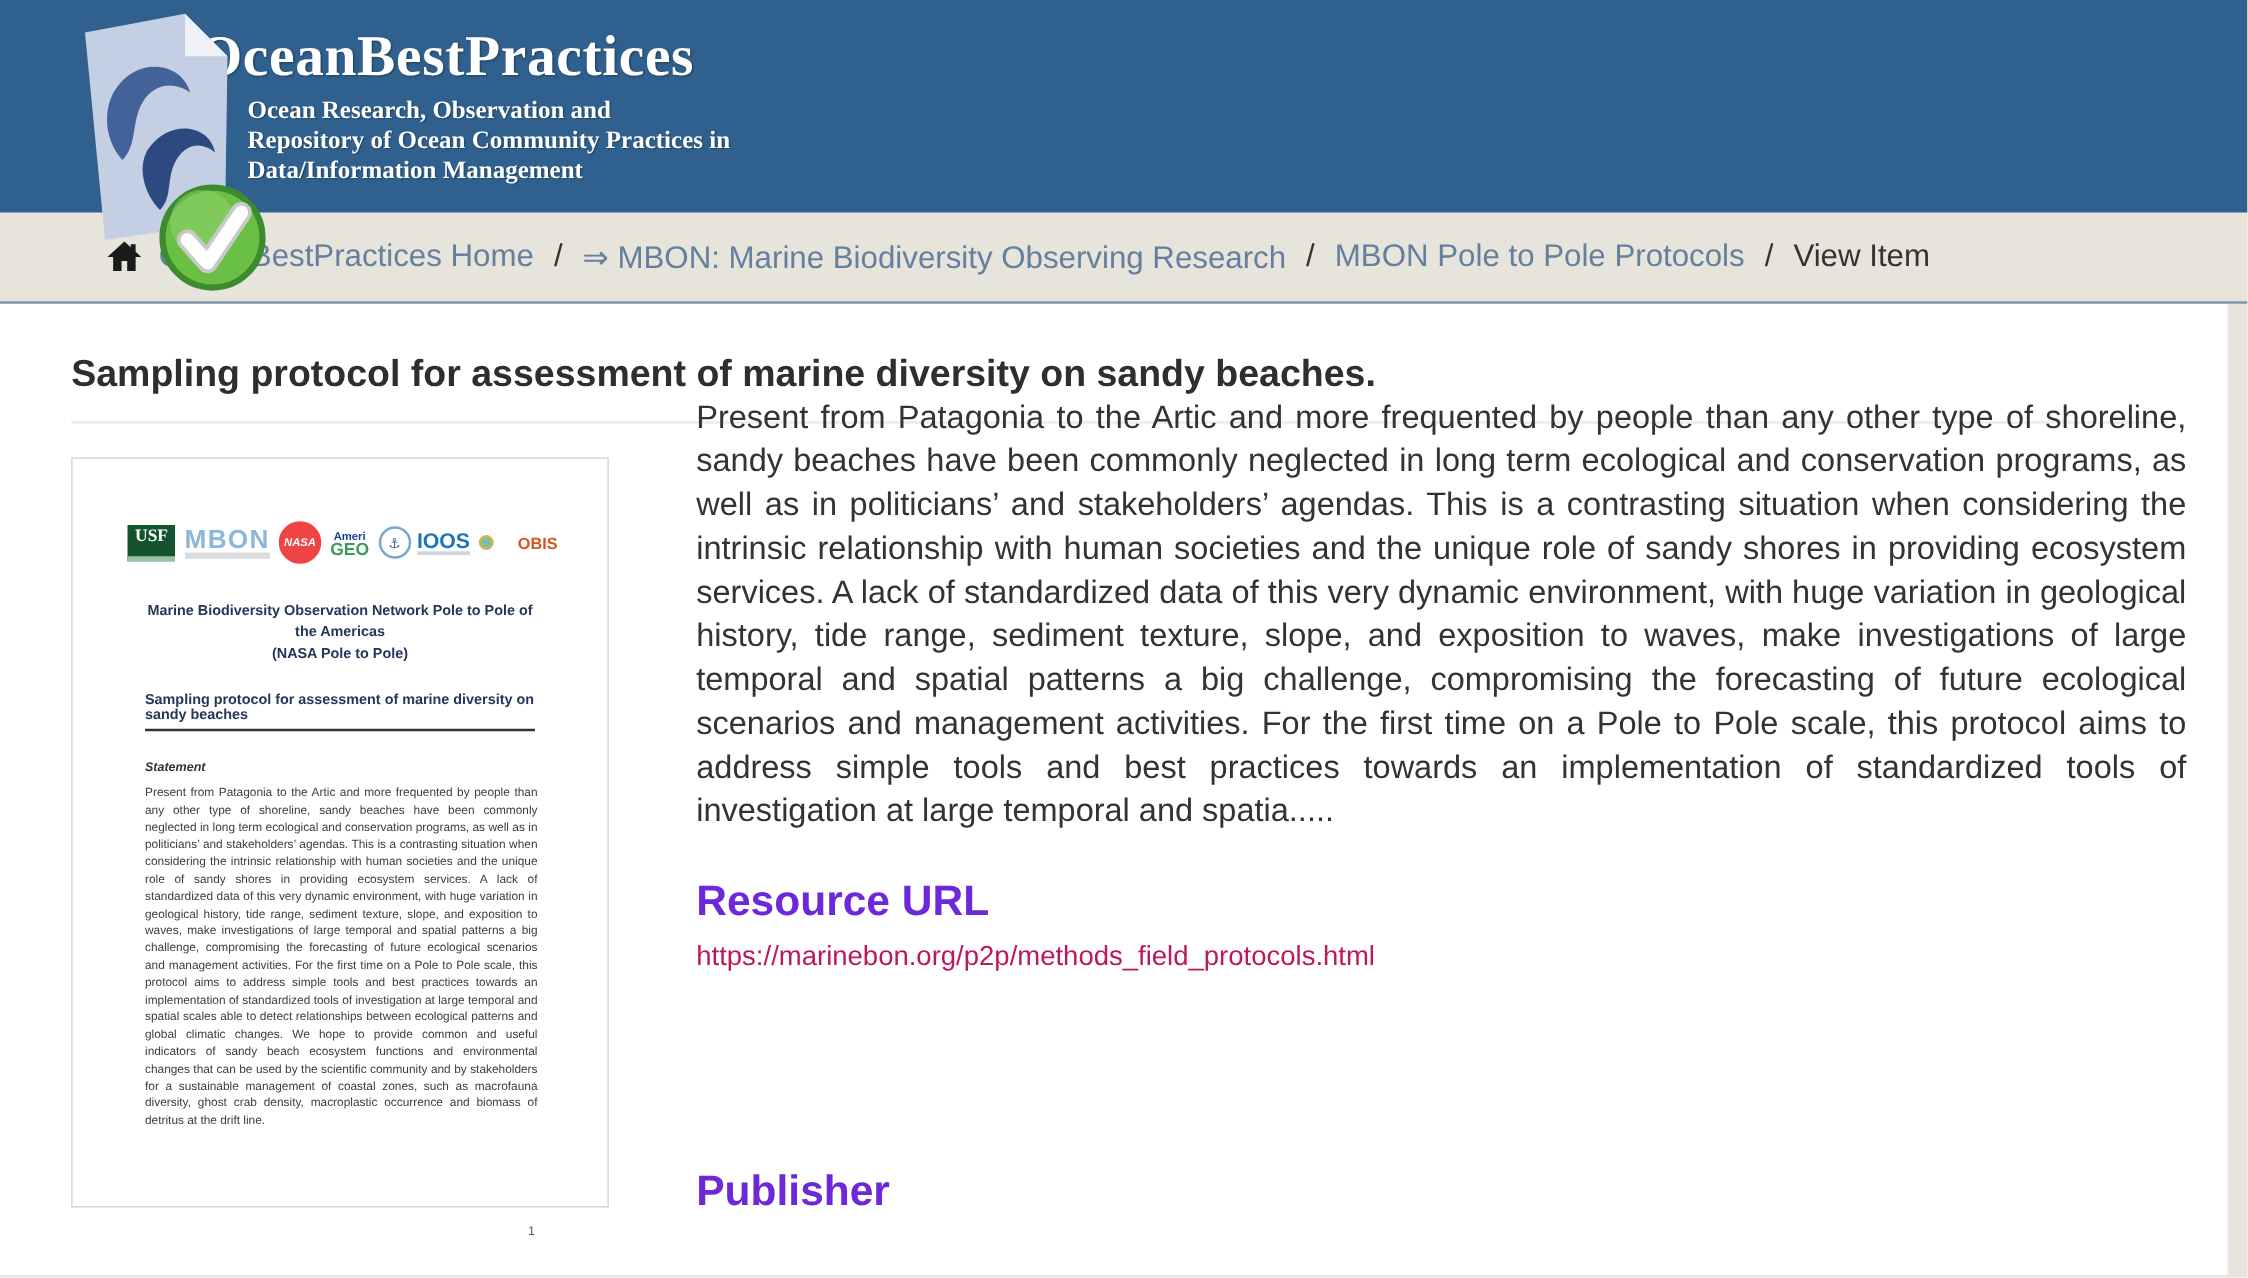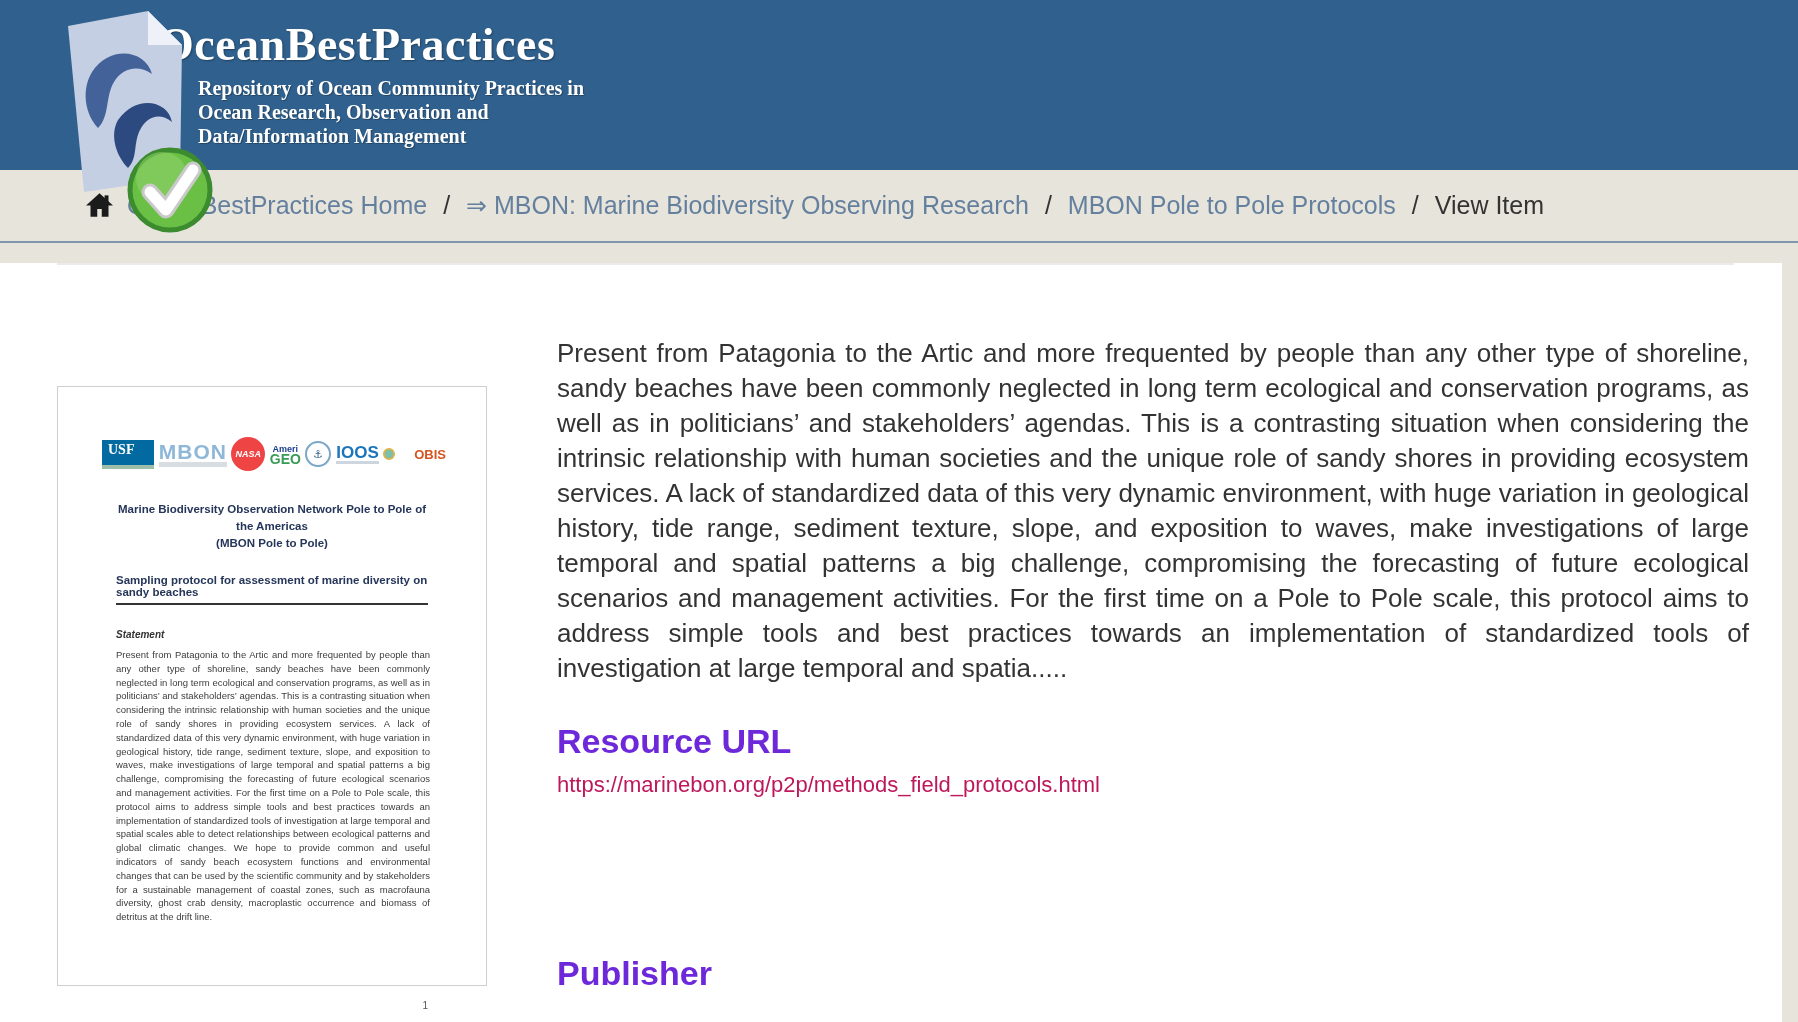--- a/index.html
+++ b/index.html
@@ -98,24 +98,24 @@
     filter: blur(0.4px);
   }
   .thumb-logos {
     margin: 46px 40px 0 44px;
     height: 42px;
     display: flex;
     align-items: center;
     justify-content: space-between;
   }
   .logo-usf {
-    background: #0369a1; color: #fff;
+    background: #14532d; color: #fff;
     font-family: "Liberation Serif", serif;
     font-weight: bold; font-size: 14px;
-    padding: 3px 20px 8px 6px; line-height: 14px;
+    padding: 3px 6px 8px 6px; line-height: 14px;
     border-bottom: 4px solid #9dbfa9;
   }
   .logo-mbon { color: #8fb8d8; font-weight: bold; font-size: 21px; letter-spacing: 1px; border-bottom: 5px solid #d8dde2; line-height: 20px; }
   .logo-nasa {
     width: 34px; height: 34px; border-radius: 50%;
     background: #ef4444; color: #fff;
     font-size: 9px; font-weight: bold; font-style: italic;
     display: flex; align-items: center; justify-content: center;
   }
   .logo-amerigeo { text-align: center; line-height: 10px; }
@@ -207,41 +207,42 @@
     <path d="M40,66 C58,38 94,44 100,68 C86,58 70,62 62,76 C53,91 58,110 46,122 C33,108 29,84 40,66 Z" fill="#44629a"></path>
     <path d="M66,114 C84,88 116,94 120,116 C108,106 95,110 88,124 C81,138 86,152 76,162 C65,151 57,130 66,114 Z" fill="#2c4a80"></path>
 
     <circle cx="118" cy="184" r="40" fill="#6abf45" stroke="#3d8b2f" stroke-width="5"></circle>
     <circle cx="110" cy="172" r="26" fill="#8fd46e" opacity="0.55"></circle>
     <path d="M98,186 L114,204 L141,164" fill="none" stroke="#c9c9c9" stroke-width="17" stroke-linecap="round" stroke-linejoin="round"></path>
     <path d="M98,186 L114,204 L141,164" fill="none" stroke="#ffffff" stroke-width="11" stroke-linecap="round" stroke-linejoin="round"></path>
   </svg>
   <div class="brand-title">OceanBestPractices</div>
   <div class="brand-sub">
+    <div>Ocean Research, Observation and</div>
     <div>Repository of Ocean Community Practices in</div>
-    <div>Ocean Research, Observation and</div>
     <div>Data/Information Management</div>
   </div>
 </div>
 
 <div class="breadcrumb-bar">
   <svg class="home-icon" viewBox="0 0 24 22" xmlns="http://www.w3.org/2000/svg">
     <rect x="16.5" y="2" width="3.5" height="6" fill="#1b1b1b"></rect>
     <path d="M12,0 L24,11 L20,11 L20,21 L14,21 L14,14 L10,14 L10,21 L4,21 L4,11 L0,11 Z" fill="#1b1b1b"></path>
   </svg>
   <a class="crumb-link">OceanBestPractices Home</a>
   <span class="crumb-sep">/</span>
   <a class="crumb-link">⇒ MBON: Marine Biodiversity Observing Research</a>
   <span class="crumb-sep">/</span>
   <a class="crumb-link">MBON Pole to Pole Protocols</a>
   <span class="crumb-sep">/</span>
   <span class="crumb-current">View Item</span>
 </div>
 
 <div class="content">
+  <h1 class="page-title">Sampling protocol for assessment of marine diversity on sandy beaches.</h1>
   <hr class="title-rule">
 
   <div class="thumb-box">
     <div class="thumb-inner">
       <div class="thumb-logos">
         <span class="logo-usf">USF</span>
         <span class="logo-mbon">MBON</span>
         <span class="logo-nasa">NASA</span>
         <span class="logo-amerigeo">
           <span class="ameri">Ameri</span>
@@ -251,21 +252,21 @@
           <span class="emblem">⚓</span>
           <span class="ioos-text">IOOS</span>
         </span>
         <span class="logo-obis">
           <span class="dot"></span>
           <span class="obis-text">OBIS</span>
         </span>
       </div>
       <div class="thumb-org">
         <span>Marine Biodiversity Observation Network Pole to Pole of the Americas</span><br>
-        <span>(MBON Pole to Pole)</span>
+        <span>(NASA Pole to Pole)</span>
       </div>
       <div class="thumb-doc-title">Sampling protocol for assessment of marine diversity on sandy beaches</div>
       <div class="thumb-statement-label">Statement</div>
       <div class="thumb-body">Present from Patagonia to the Artic and more frequented by people than any other type of shoreline, sandy beaches have been commonly neglected in long term ecological and conservation programs, as well as in politicians’ and stakeholders’ agendas. This is a contrasting situation when considering the intrinsic relationship with human societies and the unique role of sandy shores in providing ecosystem services. A lack of standardized data of this very dynamic environment, with huge variation in geological history, tide range, sediment texture, slope, and exposition to waves, make investigations of large temporal and spatial patterns a big challenge, compromising the forecasting of future ecological scenarios and management activities. For the first time on a Pole to Pole scale, this protocol aims to address simple tools and best practices towards an implementation of standardized tools of investigation at large temporal and spatial scales able to detect relationships between ecological patterns and global climatic changes. We hope to provide common and useful indicators of sandy beach ecosystem functions and environmental changes that can be used by the scientific community and by stakeholders for a sustainable management of coastal zones, such as macrofauna diversity, ghost crab density, macroplastic occurrence and biomass of detritus at the drift line.</div>
       <div class="thumb-page-num">1</div>
     </div>
   </div>
 
   <div class="abstract-col">
     <p class="abstract">Present from Patagonia to the Artic and more frequented by people than any other type of shoreline, sandy beaches have been commonly neglected in long term ecological and conservation programs, as well as in politicians’ and stakeholders’ agendas. This is a contrasting situation when considering the intrinsic relationship with human societies and the unique role of sandy shores in providing ecosystem services. A lack of standardized data of this very dynamic environment, with huge variation in geological history, tide range, sediment texture, slope, and exposition to waves, make investigations of large temporal and spatial patterns a big challenge, compromising the forecasting of future ecological scenarios and management activities. For the first time on a Pole to Pole scale, this protocol aims to address simple tools and best practices towards an implementation of standardized tools of investigation at large temporal and spatia.....</p>

